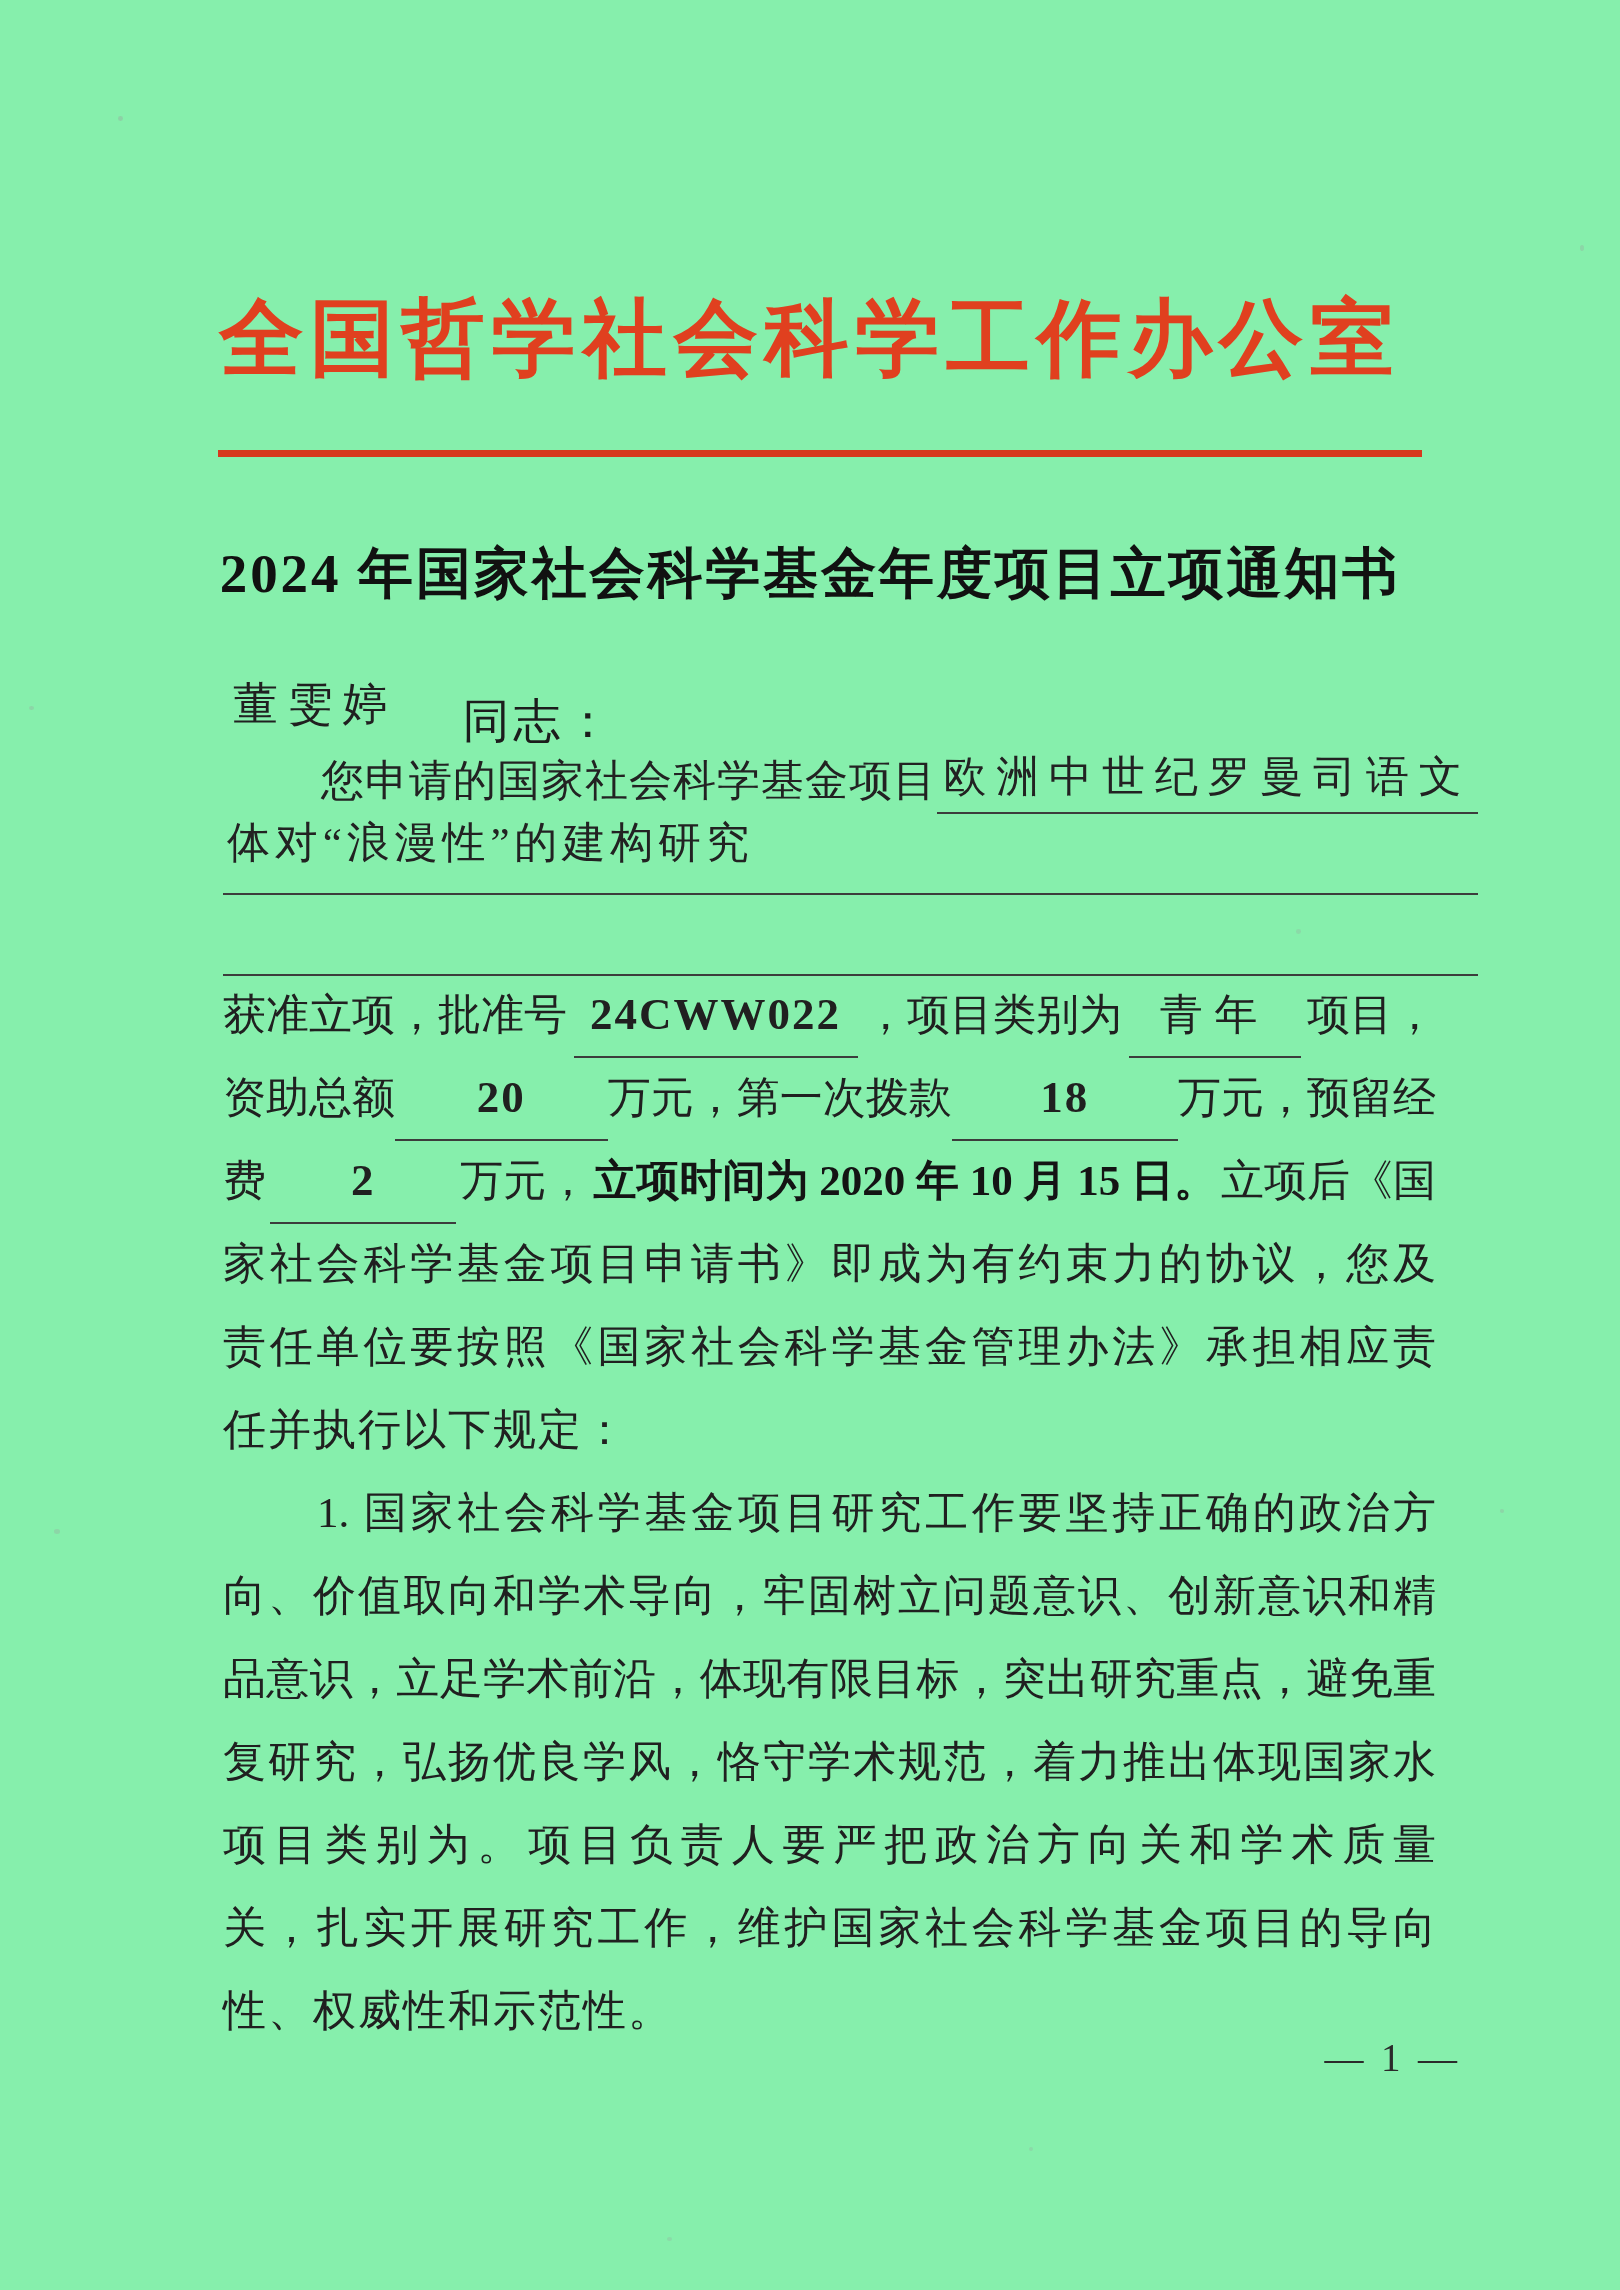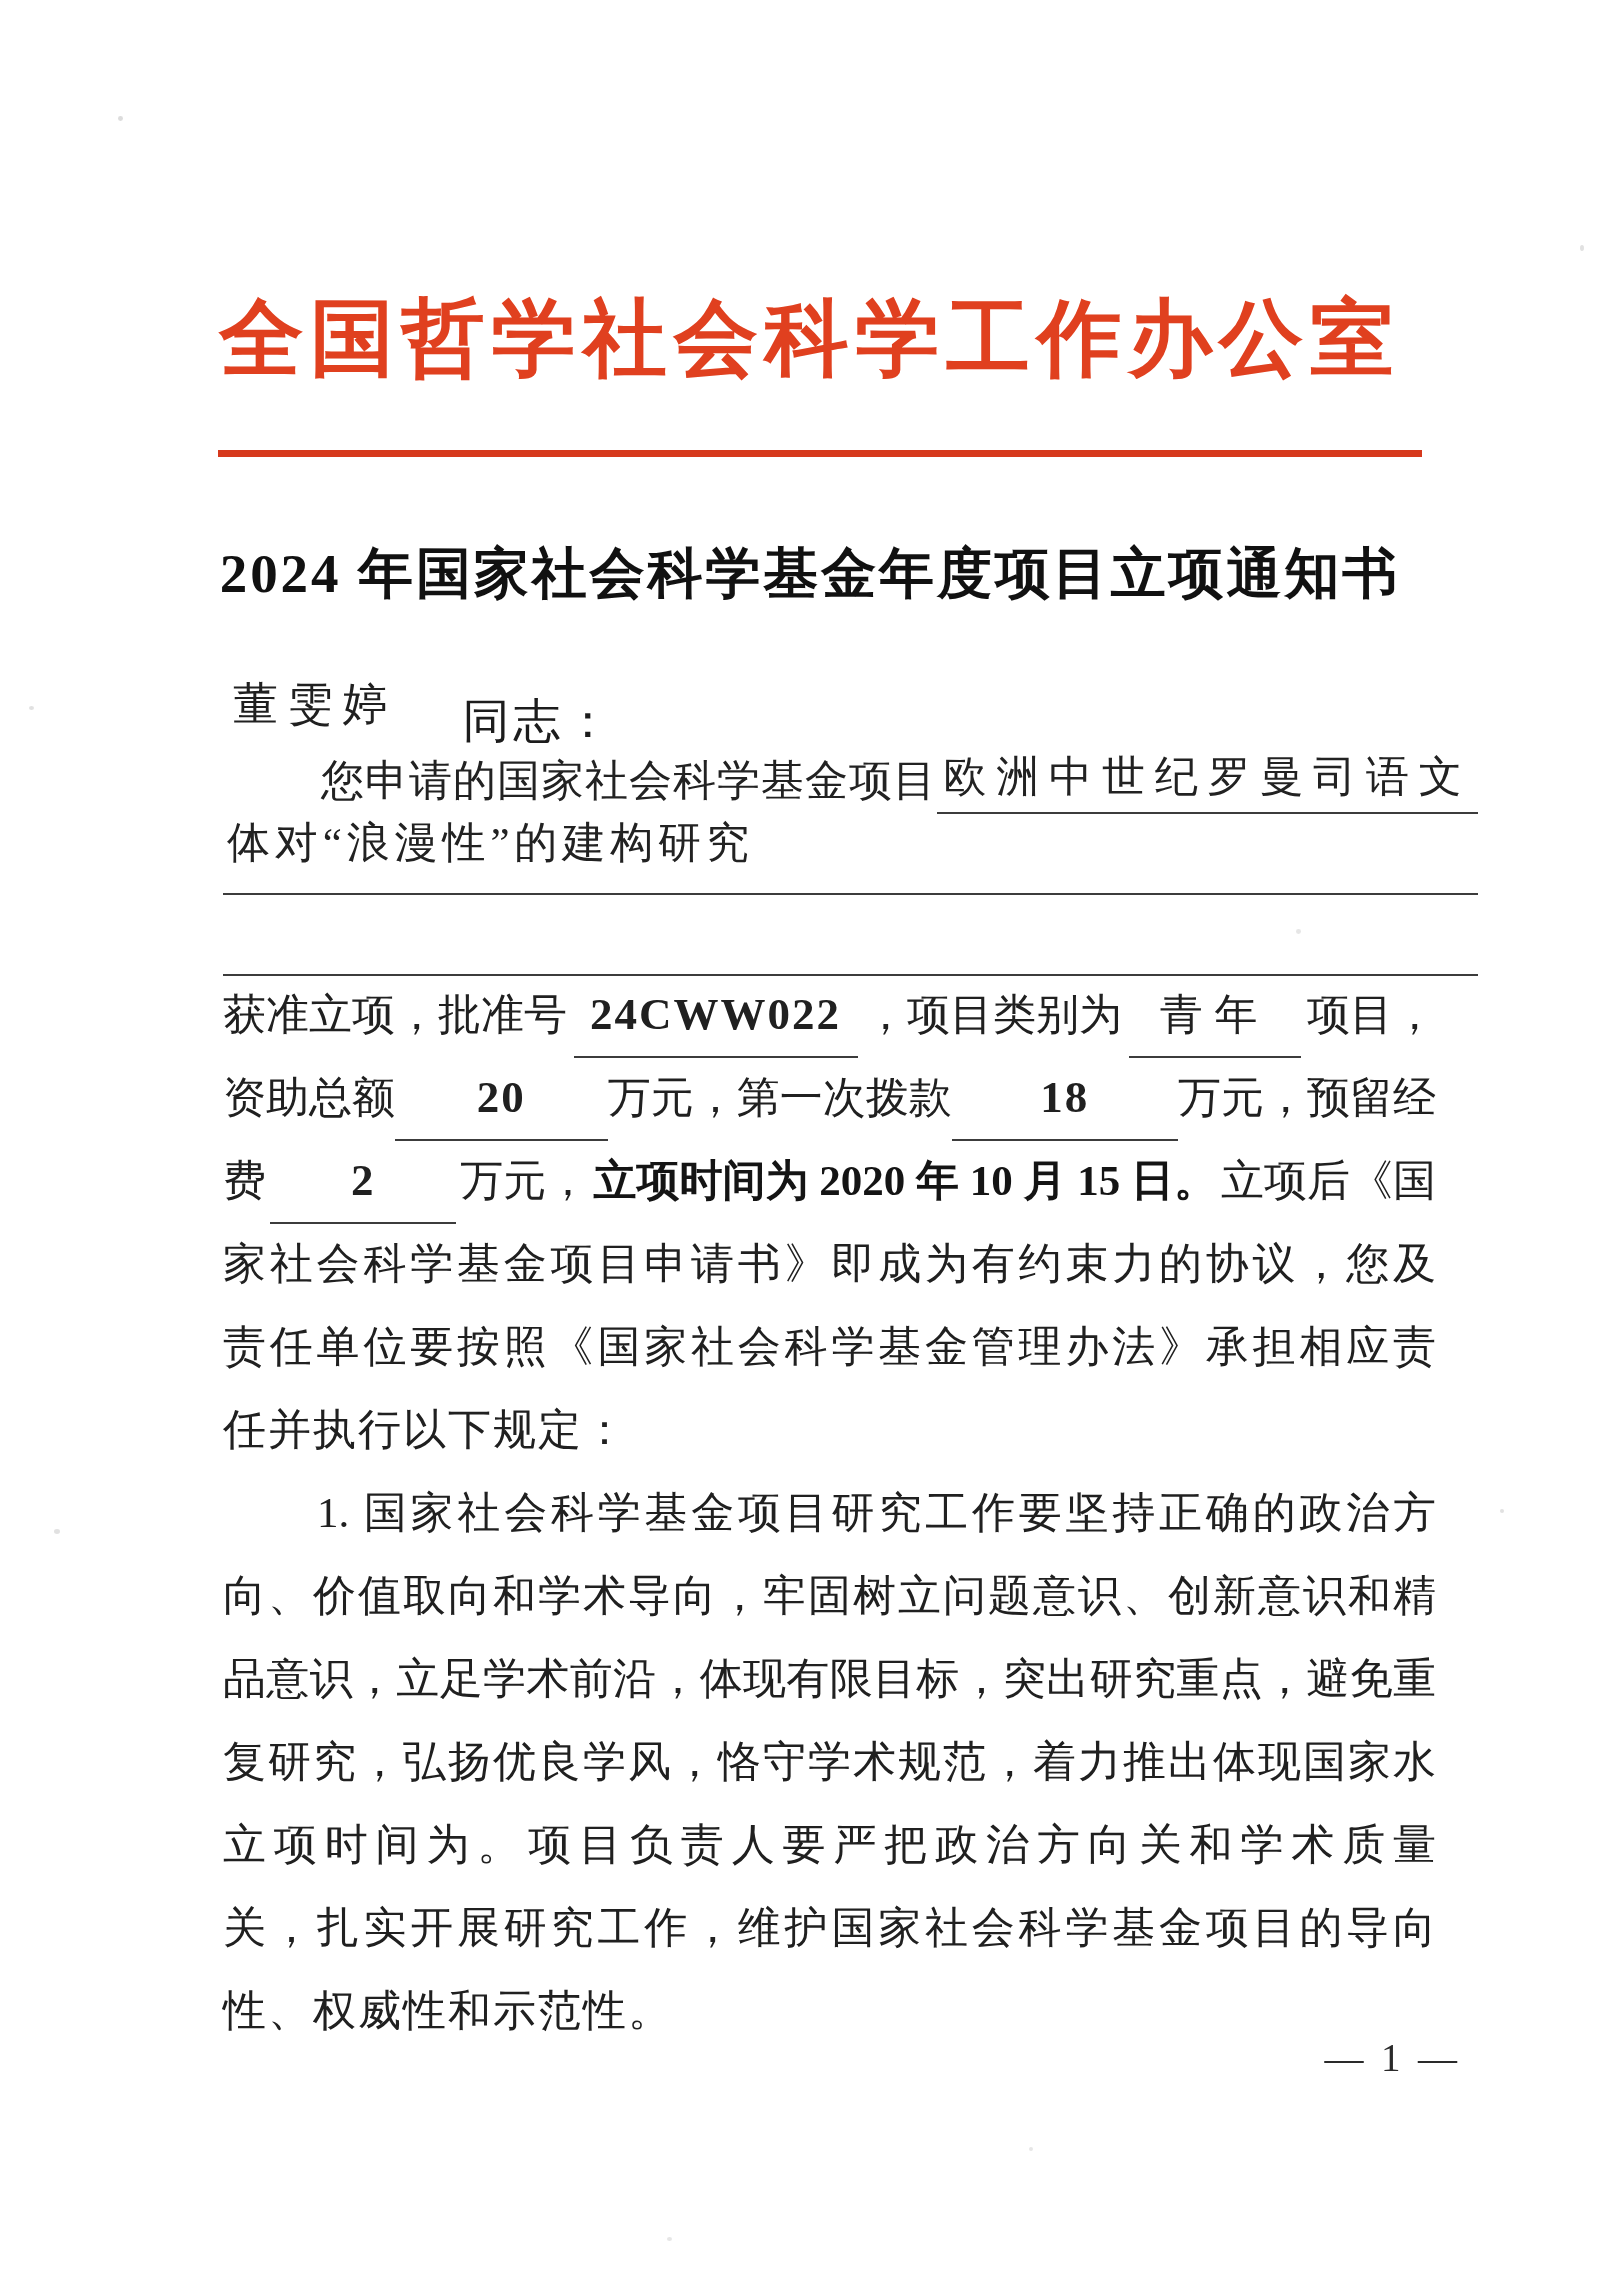--- a/index.html
+++ b/index.html
@@ -1,20 +1,20 @@
 <!DOCTYPE html>
 <html><head>
 <meta charset="utf-8">
 <style>
   html,body{margin:0;padding:0;background:#d8d8d8;}
   .page{
     position:relative;
     width:1620px;height:2291px;
     margin:0 auto;
-    background:#ffffff;
+    background:#86efac;
     font-family:"Liberation Serif","DejaVu Serif",serif;
     color:#1c1c1c;
     overflow:hidden;
   }
   
   .org-header{
     position:absolute;top:282px;left:0;width:100%;
     text-align:center;
     font-size:84px;font-weight:bold;
     letter-spacing:6.9px;
@@ -175,21 +175,21 @@
     </div>
 
     <div class="jline">家社会科学基金项目申请书》即成为有约束力的协议，您及</div>
     <div class="jline">责任单位要按照《国家社会科学基金管理办法》承担相应责</div>
     <div class="lline">任并执行以下规定：</div>
 
     <div class="jline indent">1. 国家社会科学基金项目研究工作要坚持正确的政治方</div>
     <div class="jline">向、价值取向和学术导向，牢固树立问题意识、创新意识和精</div>
     <div class="jline">品意识，立足学术前沿，体现有限目标，突出研究重点，避免重</div>
     <div class="jline">复研究，弘扬优良学风，恪守学术规范，着力推出体现国家水</div>
-    <div class="jline">立项时间为。项目负责人要严把政治方向关和学术质量</div>
+    <div class="jline">项目类别为。项目负责人要严把政治方向关和学术质量</div>
     <div class="jline">关，扎实开展研究工作，维护国家社会科学基金项目的导向</div>
     <div class="lline">性、权威性和示范性。</div>
 
   </div>
 
   <div class="page-num">— 1 —</div>
 
   <div class="speck" style="left:118px;top:116px;width:4.9px;height:4.9px;opacity:.35;"></div>
   <div class="speck" style="left:1580px;top:245px;width:3.9px;height:5.9px;opacity:.3;"></div>
   <div class="speck" style="left:29px;top:706px;width:4.9px;height:3.9px;opacity:.3;"></div>

